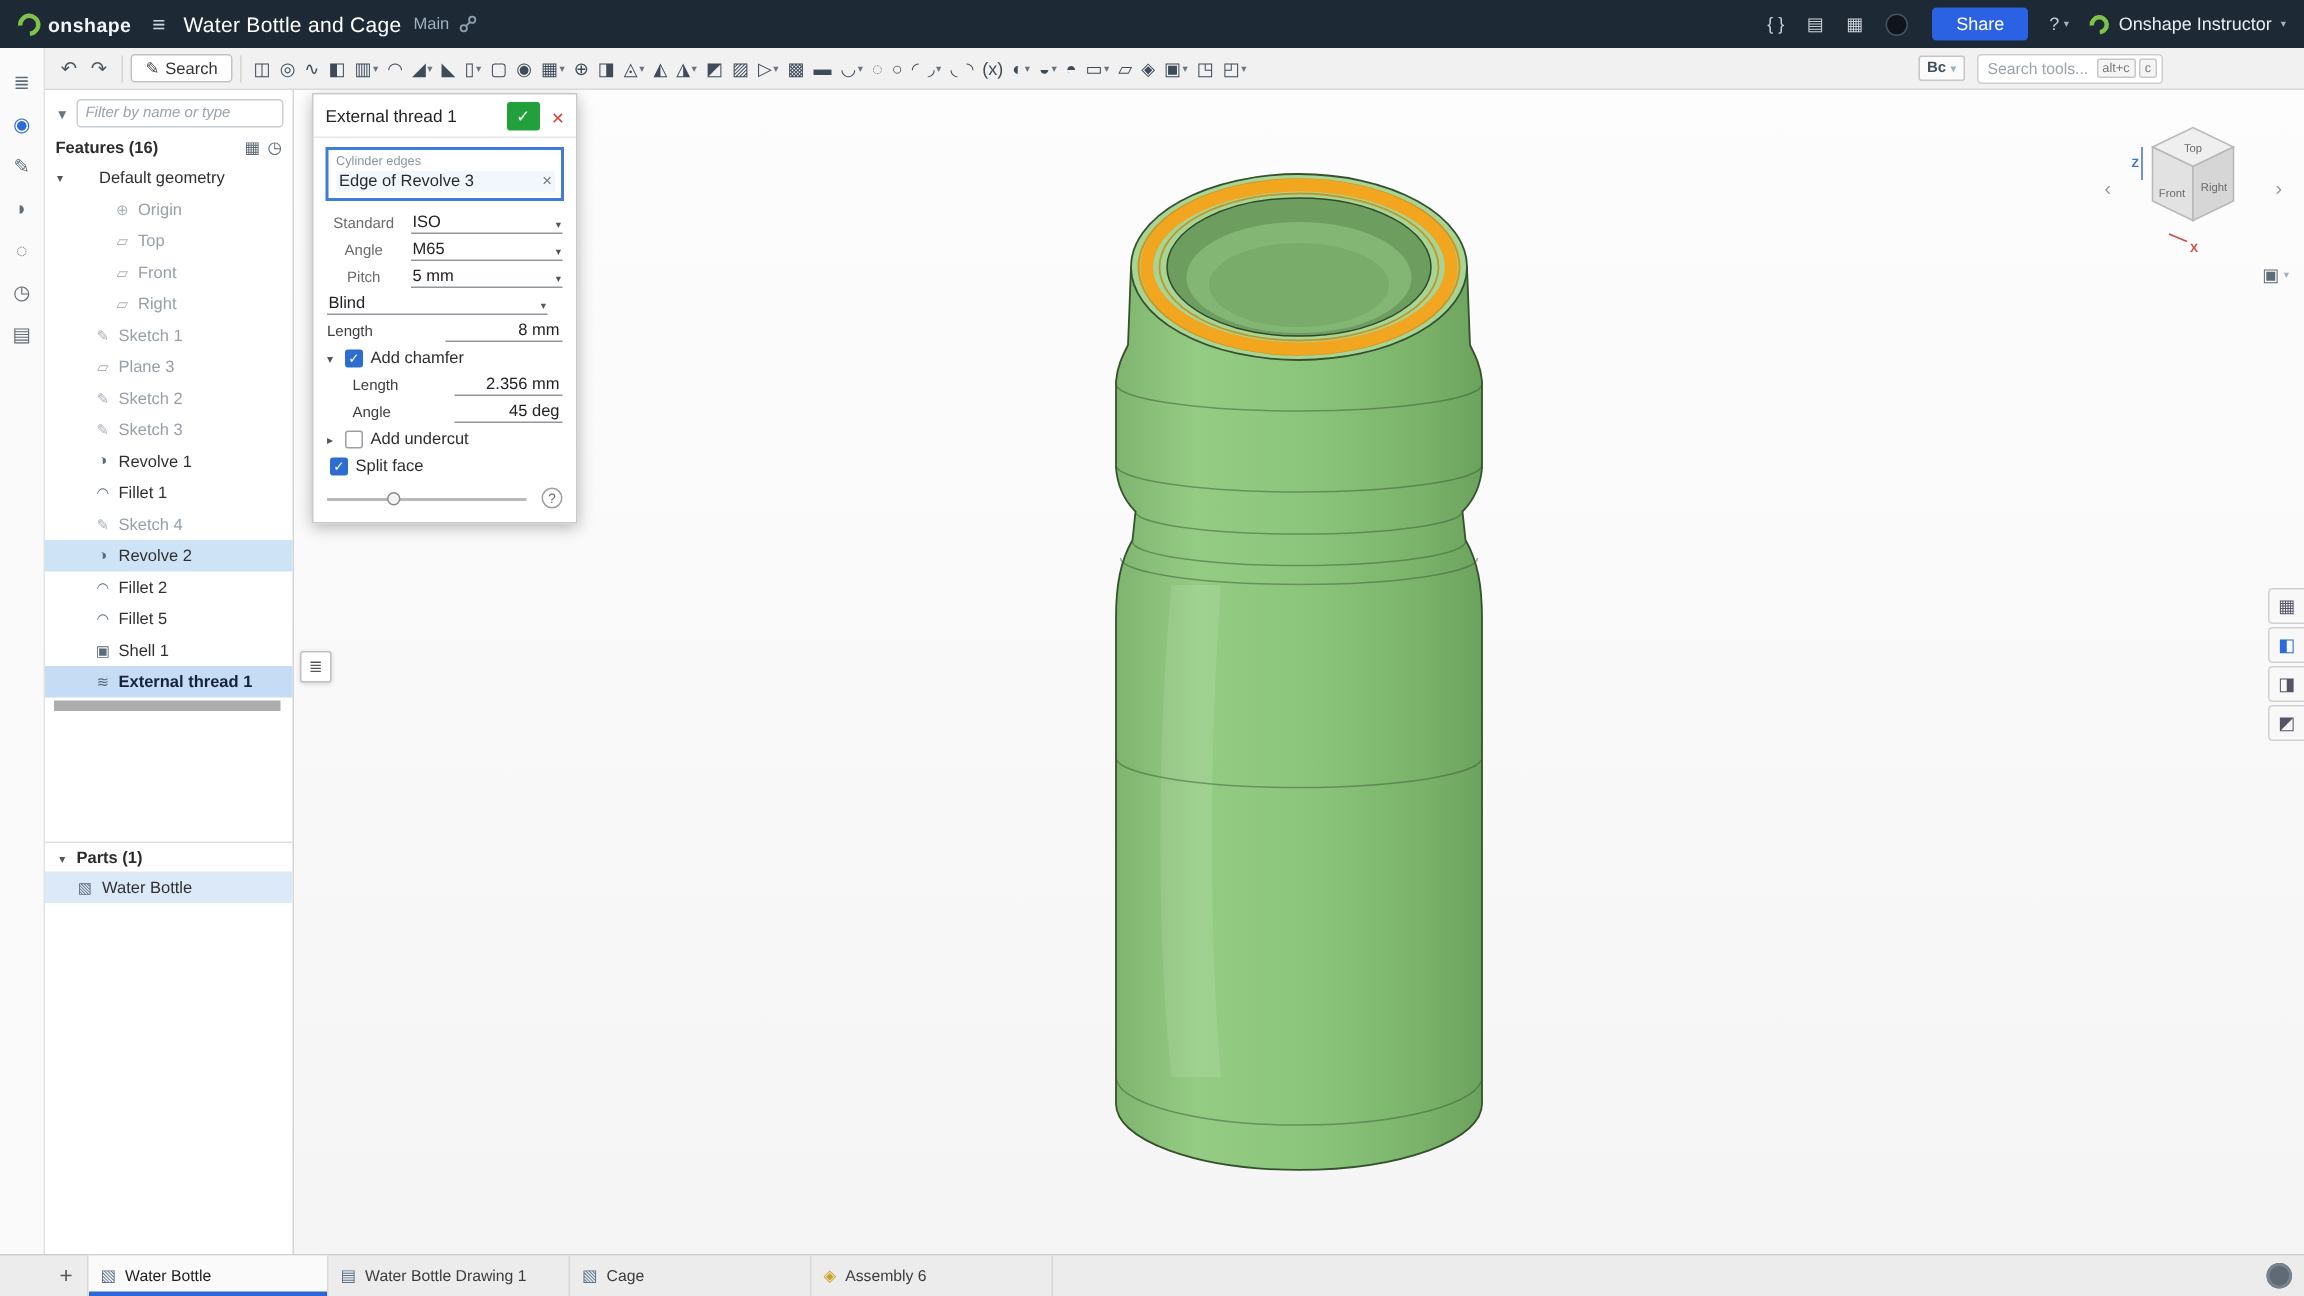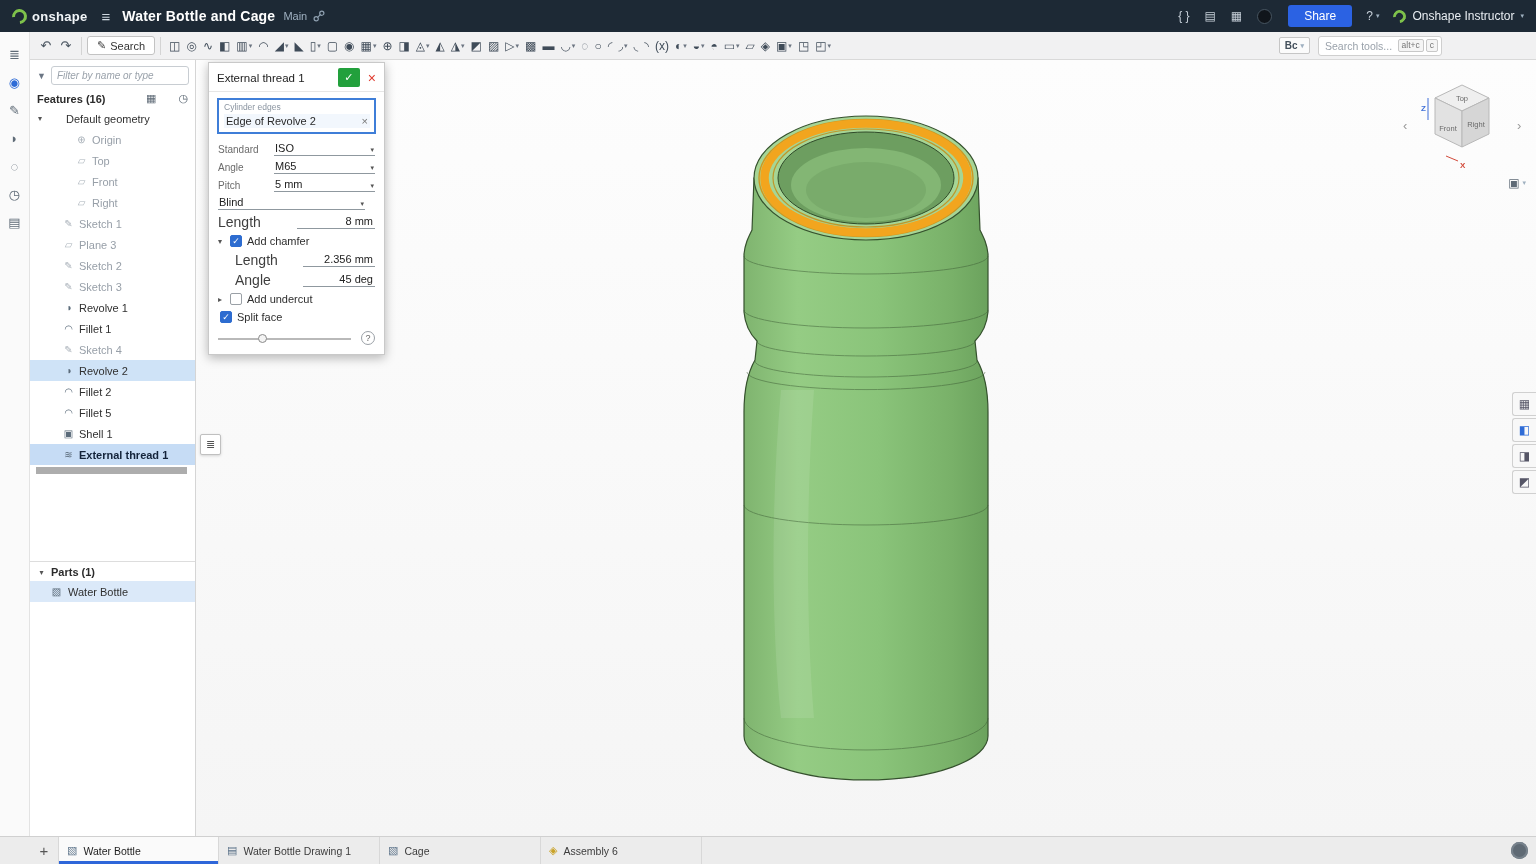--- a/index.html
+++ b/index.html
@@ -7,21 +7,21 @@
   body{font-family:"Liberation Sans",sans-serif;font-size:11px;color:#333;background:#fff}
   .app{width:1536px;height:864px;display:flex;flex-direction:column}
 
   
   .topbar{height:32px;background:#1d2935;display:flex;align-items:center;color:#fff;padding:0 12px;flex:0 0 auto}
   .logo{display:flex;align-items:center;gap:5px;margin-right:14px}
   .logo-mark{width:15px;height:15px;border-radius:50%;border:3px solid #7ec14b;border-bottom-color:transparent;transform:rotate(40deg);display:inline-block}
   .logo-mark.sm{width:13px;height:13px;border-width:3px}
   .logo-text{font-size:13px;font-weight:700;letter-spacing:.3px;color:#f2f5f8}
   .hamburger{font-size:15px;color:#cfd8e0;margin-right:12px;cursor:pointer}
-  .doc-title{font-size:14px;font-weight:700;color:#fff;letter-spacing:.2px}
+  .doc-title{font-size:14px;font-weight:400;color:#fff;letter-spacing:.2px}
   .workspace{font-size:11px;color:#9fb0c0;margin-left:8px}
   .link-icon{margin-left:6px;display:flex;align-items:center}
   .top-spacer{flex:1}
   .hdr-icons{display:flex;align-items:center;gap:15px;margin-right:16px}
   .hicon{color:#c7d0d9;font-size:12px;display:flex;align-items:center;justify-content:center;cursor:pointer}
   [data-name="learning-badge-icon"]{width:15px;height:15px;border-radius:50%;background:#10151b;border:1px solid #465460}
   .share-btn{background:#2b62e3;color:#fff;border:none;border-radius:3px;font-size:12px;font-family:inherit;padding:4px 16px;margin-right:14px;cursor:pointer}
   .help-menu{display:flex;align-items:center;gap:3px;color:#c7d0d9;font-size:12px;margin-right:14px;cursor:pointer}
   .user-menu{display:flex;align-items:center;gap:6px;cursor:pointer}
   .user-label{font-size:12px;color:#e8edf2}
@@ -54,21 +54,21 @@
 
   
   .main{flex:1;display:flex;min-height:0;position:relative}
 
   
   .tree-panel{width:166px;border-right:1px solid #d5d5d5;background:#fff;display:flex;flex-direction:column;flex:0 0 auto}
   .filter-row{display:flex;align-items:center;gap:5px;padding:6px 6px 5px 7px}
   .funnel{color:#6b7684;font-size:9px}
   .filter-row input{flex:1;height:19px;border:1px solid #c8cdd2;border-radius:3px;font-size:10px;font-style:italic;padding:0 5px;color:#555;font-family:inherit;min-width:0}
   .filter-row input::placeholder{color:#9aa2ab;font-style:italic}
-  .sect-head{display:flex;align-items:center;padding:2px 7px 3px;gap:22px}
+  .sect-head{display:flex;align-items:center;padding:2px 7px 3px;gap:5px}
   .sect-title{flex:1;font-size:11px;font-weight:700;color:#2c2c2c}
   .sect-icon{color:#5e6a76;font-size:11px;cursor:pointer}
   .frow{height:21px;display:flex;align-items:center;gap:4px;padding-right:4px;font-size:11px;cursor:pointer;white-space:nowrap}
   .fcaret{width:10px;text-align:center;font-size:8px;color:#555;flex:0 0 auto}
   .ficon{width:13px;text-align:center;font-size:10px;color:#5b6b7a;flex:0 0 auto}
   .flabel{color:#303030}
   .frow.gray .flabel{color:#979fa8}
   .frow.gray .ficon{color:#aab2ba}
   .frow.selected{background:#cfe3f7}
   .frow.editing{background:#c6dcf5}
@@ -90,25 +90,25 @@
   .dlg-title{display:flex;align-items:center;padding:5px 8px 4px;border-bottom:1px solid #e6e6e6;cursor:move}
   .dlg-title-text{font-size:11.5px;color:#222;flex:1}
   .dlg-accept{width:22px;height:19px;background:#22a03c;border:none;border-radius:2px;color:#fff;font-size:11px;display:flex;align-items:center;justify-content:center;cursor:pointer}
   .dlg-close{background:none;border:none;color:#e03b2f;font-size:14px;margin-left:8px;cursor:pointer;line-height:1;font-family:inherit}
   .sel-box{margin:6px 8px;border:2px solid #3f7ed8;padding:2px 4px 4px 5px;background:#fff}
   .sel-label{font-size:8.5px;color:#8a94a0;margin-bottom:2px}
   .sel-row{display:flex;align-items:center;justify-content:space-between;background:#f2f7fd;padding:1px 2px}
   .sel-value{font-size:11px;color:#2a2a2a}
   .sel-remove{color:#777;font-size:11px;cursor:pointer}
   .drow{display:flex;align-items:center;padding:2px 9px;min-height:18px}
-  .dlabel{width:56px;text-align:left;color:#6b6b6b;font-size:10px;padding-right:7px;flex:0 0 auto}
+  .dlabel{width:56px;text-align:center;color:#6b6b6b;font-size:10px;padding-right:7px;flex:0 0 auto}
   .dselect{flex:1;border-bottom:1px solid #8f989f;display:flex;justify-content:space-between;align-items:flex-end;font-size:11px;color:#222;padding:0 1px 1px;cursor:pointer}
   .dd{font-size:7px;color:#555}
   .drow.full .dselect{margin-right:10px}
-  .plabel{font-size:14px;color:#3e3e3e}
+  .plabel{font-size:10px;color:#3e3e3e}
   .dinput{margin-left:auto;width:78px;border-bottom:1px solid #8f989f;text-align:right;font-size:11px;color:#222;padding:0 2px 1px;cursor:text}
   .tcaret{width:10px;font-size:8px;color:#555;flex:0 0 auto;cursor:pointer}
   .cbx{width:12px;height:12px;border-radius:2px;margin:0 5px 0 2px;display:flex;align-items:center;justify-content:center;font-size:9px;flex:0 0 auto;cursor:pointer}
   .cbx.on{background:#2d6cd0;border:1px solid #2d6cd0;color:#fff}
   .cbx.off{background:#fff;border:1px solid #9aa0a6;color:transparent}
   .clabel{font-size:11px;color:#2e2e2e}
   .drow.indent{padding-left:26px}
   .drow.indent .plabel{width:48px}
   .drow.indent .dinput{width:72px}
   .dlg-foot{display:flex;align-items:center;gap:10px;padding:5px 9px 9px}
@@ -529,21 +529,21 @@
             <div class="dlg-title" data-name="dialog-titlebar">
               <span class="dlg-title-text" data-name="dialog-title">External thread 1</span>
               <button class="dlg-accept" data-name="confirm-button">
                   <span data-name="check-icon">✓</span>
                 </button>
               <button class="dlg-close" data-name="cancel-button"><span data-name="close-icon">×</span></button>
             </div>
             <div class="sel-box" data-name="cylinder-edges-selection-box">
               <div class="sel-label" data-name="selection-label">Cylinder edges</div>
               <div class="sel-row" data-name="selection-item">
-                <span class="sel-value" data-name="selection-value">Edge of Revolve 2</span>
+                <span class="sel-value" data-name="selection-value">Edge of Revolve 3</span>
                 <span class="sel-remove" data-name="remove-selection-icon">×</span>
               </div>
             </div>
             <div class="drow" data-name="standard-row">
               <span class="dlabel" data-name="standard-label">Standard</span>
               <span class="dselect" data-name="standard-select">
                 <span data-name="standard-value">ISO</span>
                 <span class="dd" data-name="chevron-down-icon">▾</span>
               </span>
             </div>

